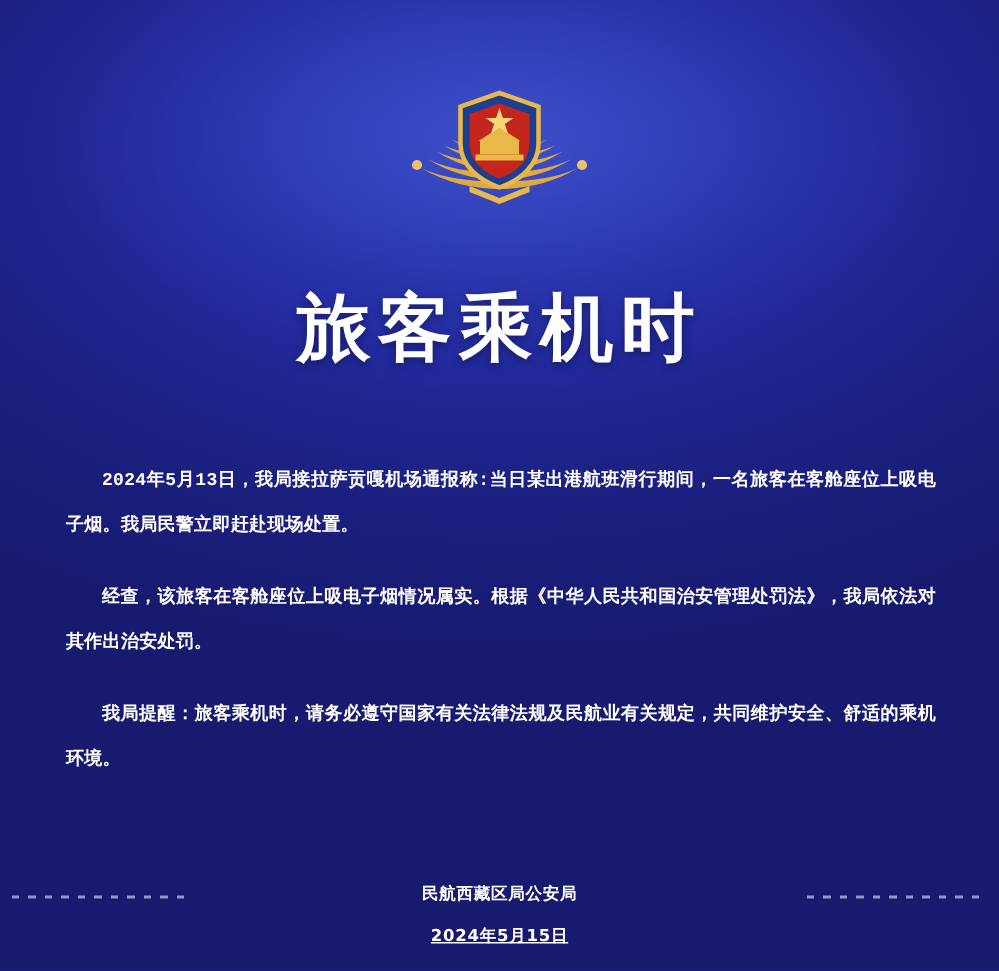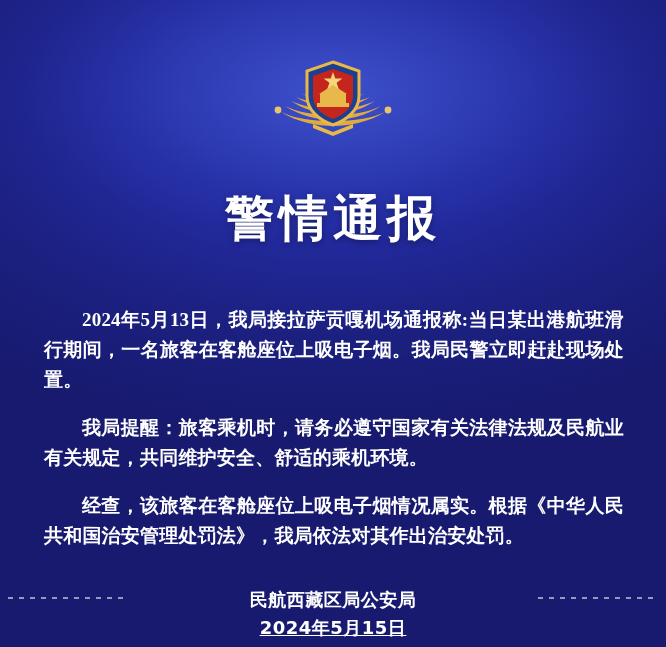--- a/index.html
+++ b/index.html
@@ -64,41 +64,41 @@
 
   
   .body {
     position: absolute;
     top: 305px;
     left: 44px;
     width: 580px;
   }
   .para {
     color: #ffffff;
-    font-family: Liberation Serif, serif;
-    font-size: 19px;
+    font-family: Liberation Mono, monospace;
+    font-size: 12px;
     line-height: 30px;
     text-align: justify;
     text-indent: 2em;
     margin: 0 0 18px 0;
     font-weight: 700;
     letter-spacing: 0.2px;
   }
   .para:last-child { margin-bottom: 0; }
 
   
   .sign {
     position: absolute;
     left: 0;
     width: 100%;
     text-align: center;
     color: #ffffff;
     font-family: "DejaVu Sans", "Liberation Sans", sans-serif;
     font-weight: 700;
-    font-size: 18px;
+    font-size: 11px;
     letter-spacing: 0.5px;
   }
   .sign-org { top: 588px; }
   .sign-date { top: 616px; text-decoration: underline; }
 
   
   .dots {
     position: absolute;
     top: 597px;
     left: 0;
@@ -154,26 +154,26 @@
         <rect x="50" y="51" width="32" height="4" fill="#e9b84a"></rect>
         <path d="M52 42 L66 33 L80 42 Z" fill="#e9b84a"></path>
 
         <polygon points="66,20 68.3,26.6 75.3,26.6 69.6,30.7 71.8,37.3 66,33.2 60.2,37.3 62.4,30.7 56.7,26.6 63.7,26.6" fill="#f5d77a"></polygon>
 
         <path d="M46 72 L66 80 L86 72 L86 76 L66 84 L46 76 Z" fill="#e9b84a"></path>
       </svg>
     </div>
   </div>
 
-  <div class="title">警情通报</div>
+  <div class="title">旅客乘机时</div>
 
   <div class="body">
     <p class="para">2024年5月13日，我局接拉萨贡嘎机场通报称:当日某出港航班滑行期间，一名旅客在客舱座位上吸电子烟。我局民警立即赶赴现场处置。</p>
+    <p class="para">经查，该旅客在客舱座位上吸电子烟情况属实。根据《中华人民共和国治安管理处罚法》，我局依法对其作出治安处罚。</p>
     <p class="para">我局提醒：旅客乘机时，请务必遵守国家有关法律法规及民航业有关规定，共同维护安全、舒适的乘机环境。</p>
-    <p class="para">经查，该旅客在客舱座位上吸电子烟情况属实。根据《中华人民共和国治安管理处罚法》，我局依法对其作出治安处罚。</p>
   </div>
 
   <div class="dots">
     <div class="seg left"></div>
     <div class="seg right"></div>
   </div>
 
   <div class="sign sign-org">民航西藏区局公安局</div>
   <div class="sign sign-date">2024年5月15日</div>
 

